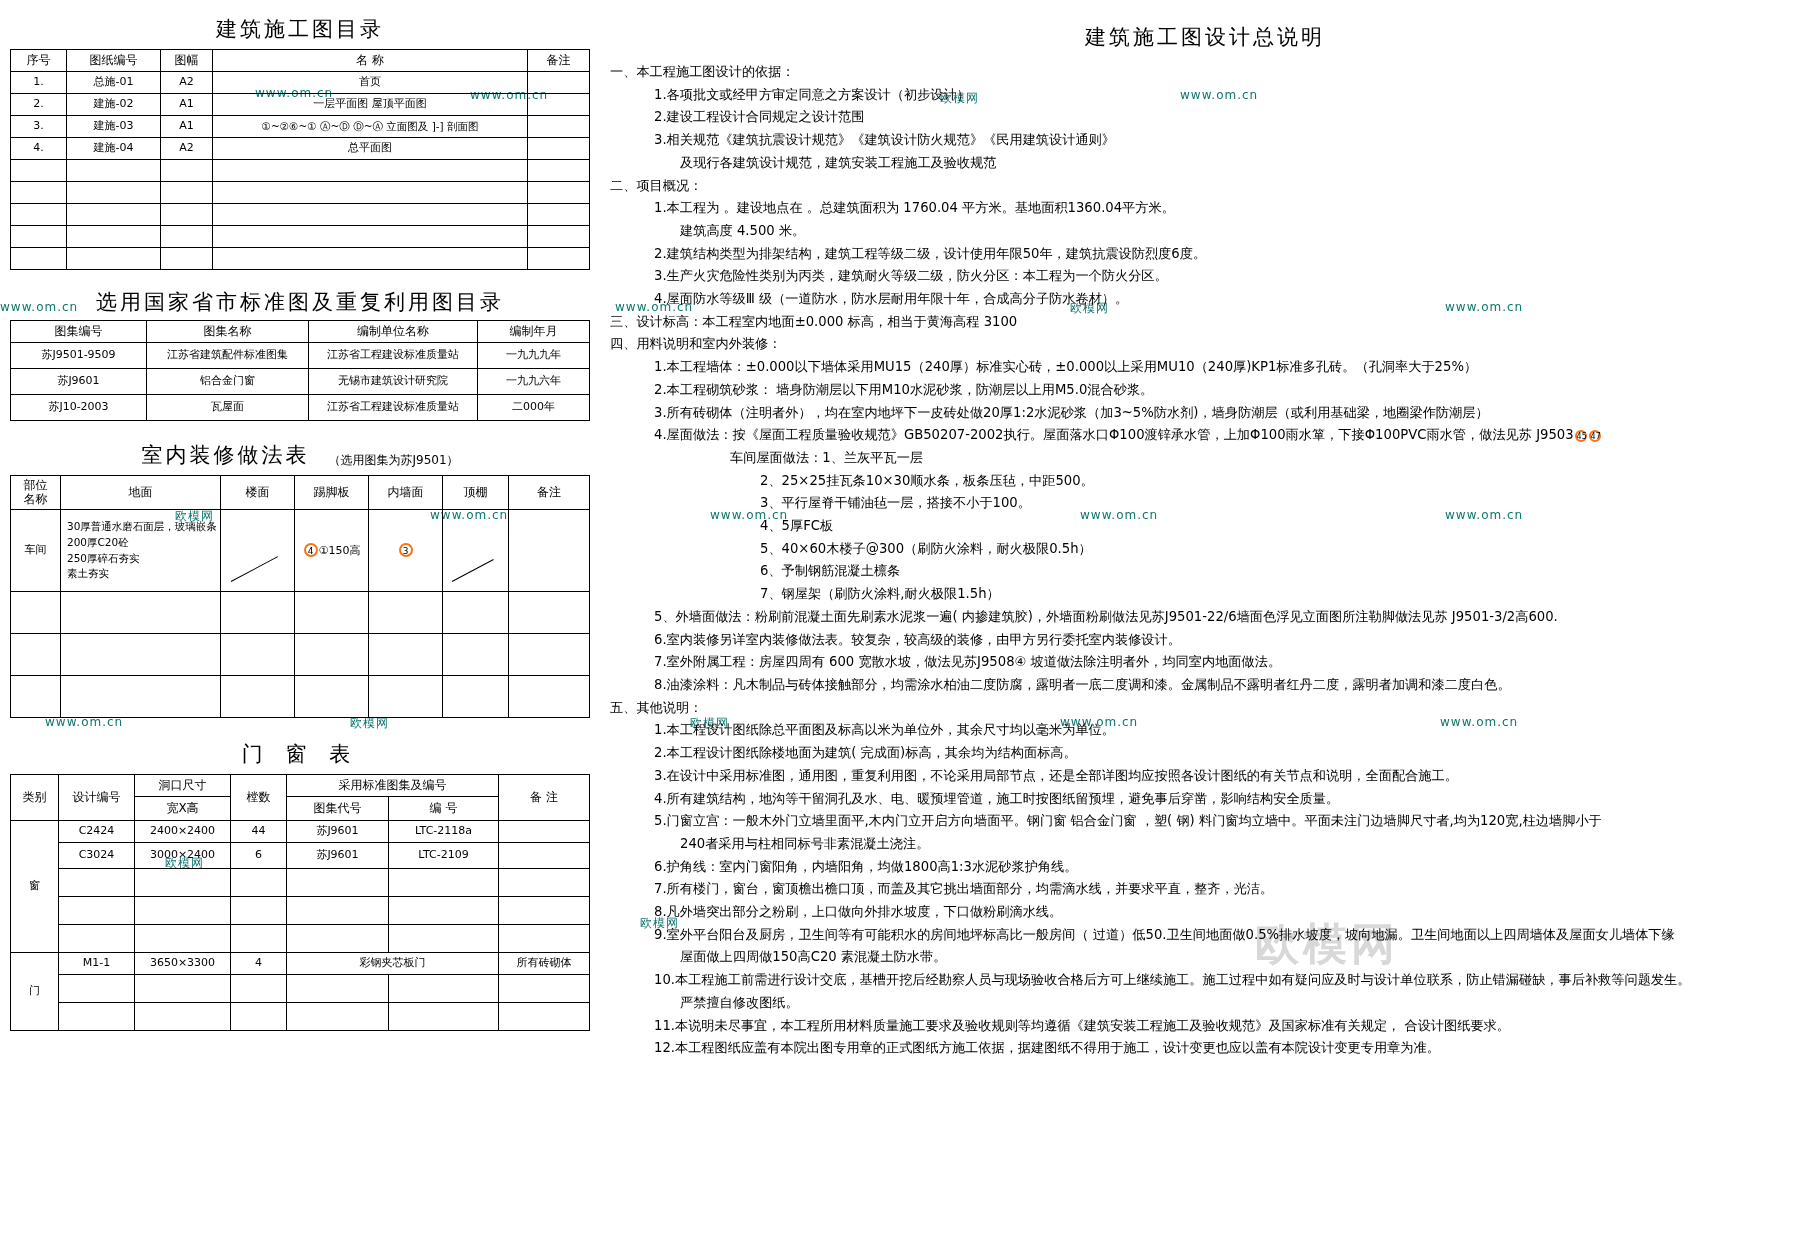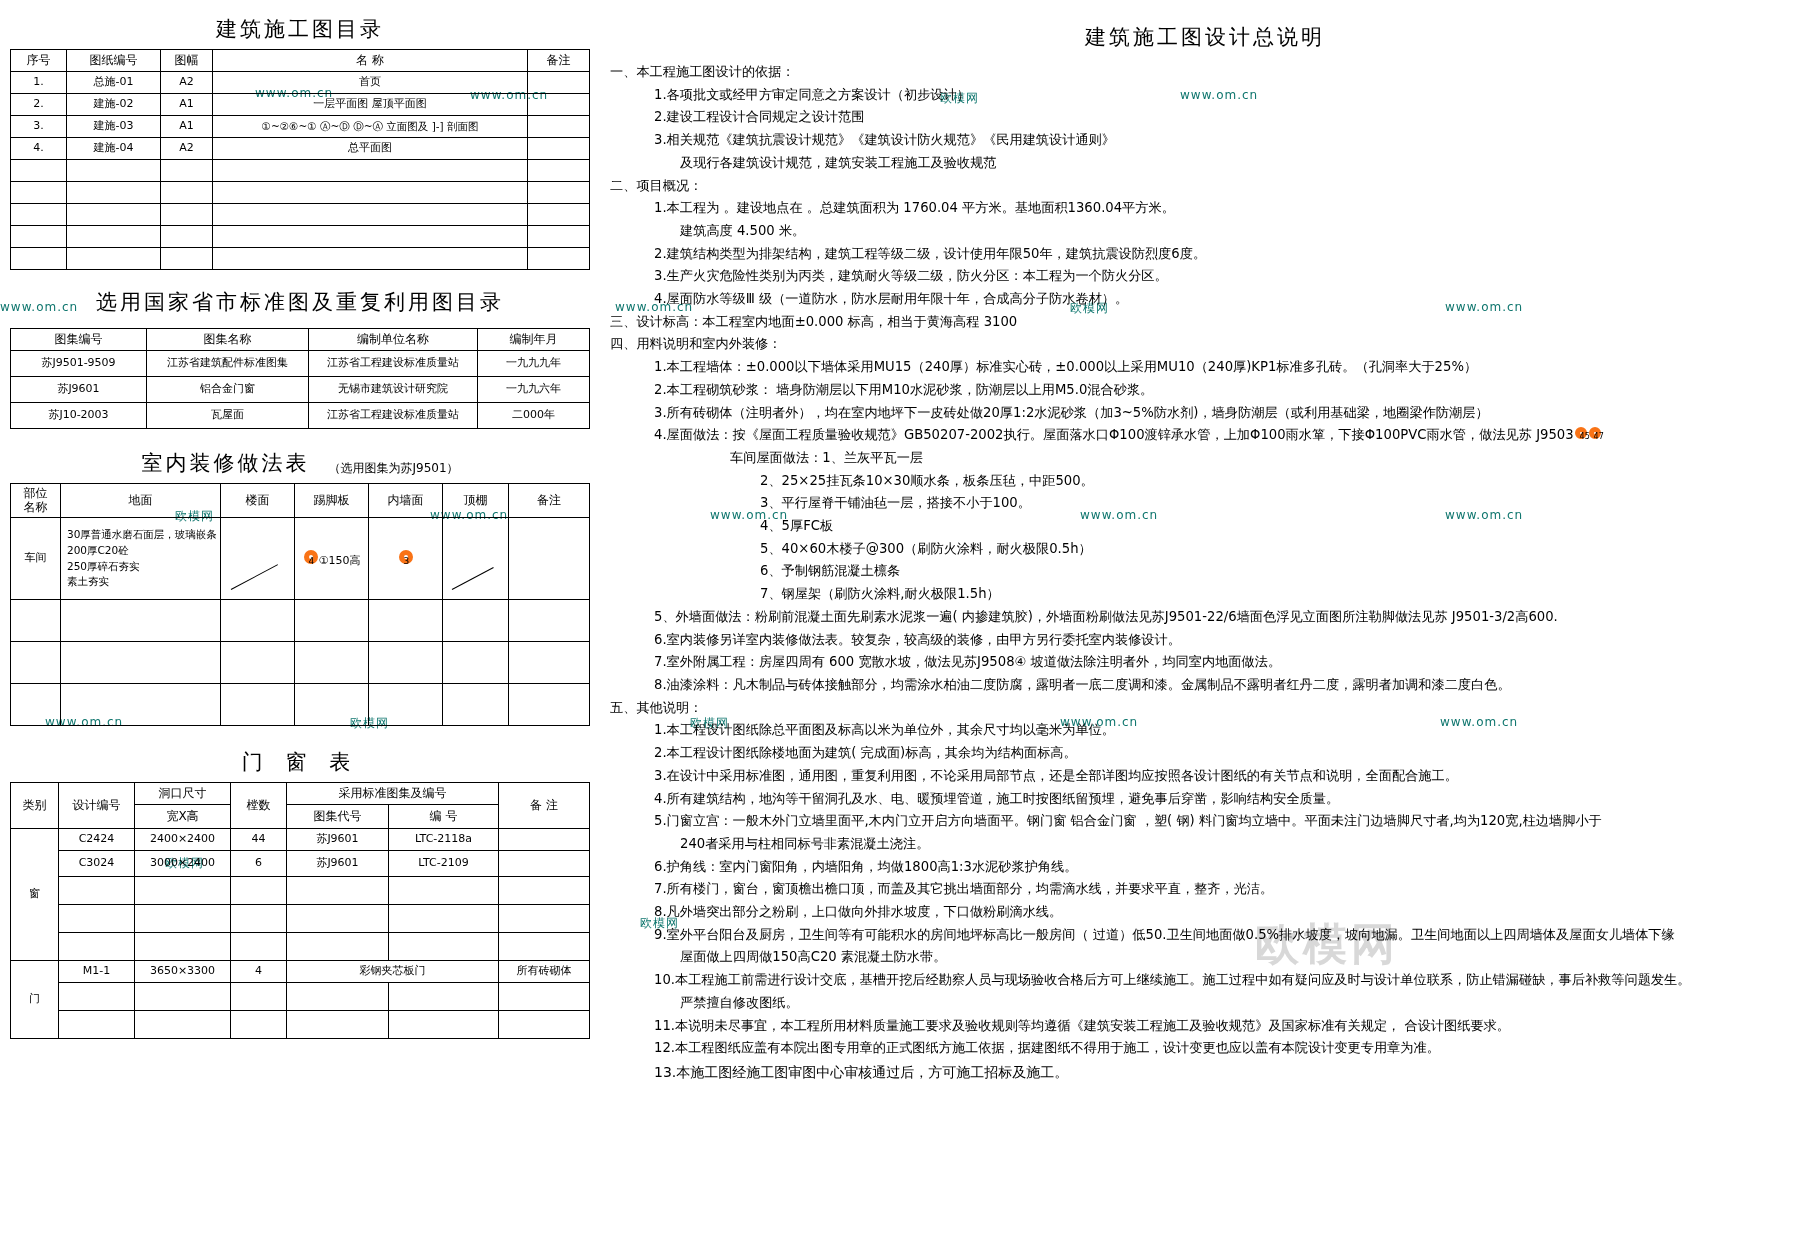--- a/index.html
+++ b/index.html
@@ -63,21 +63,21 @@
     font-weight:normal;
     line-height:1.15;
     overflow:hidden;
   }
   table.dw th { font-size:12px; }
 
   .tbl-wrap { padding:0 10px; }
 
   .circ {
     display:inline-block;
-    border:5px solid #f97316;
+    border:2px solid #f97316;
     border-radius:50%;
     width:14px; height:14px;
     line-height:12px;
     text-align:center;
     font-size:9px;
     margin:0 1px;
   }
   .circ.sm { width:12px; height:12px; line-height:10px; font-size:8px; }
 
   .slash-cell { position:relative; }
@@ -225,21 +225,21 @@
               <td></td>
               <td></td>
               <td></td>
               <td></td>
             </tr>
         </tbody>
       </table>
     </div>
 
     <div class="sec-title" style="margin-top:18px;">选用国家省市标准图及重复利用图目录</div>
-    <div class="tbl-wrap" style="margin-top:12px;">
+    <div class="tbl-wrap" style="margin-top:4px;">
       <table class="dw">
         <colgroup>
             <col style="width:136px">
             <col style="width:162px">
             <col>
             <col style="width:112px">
           </colgroup>
         <thead>
           <tr>
             <th>图集编号</th>
@@ -490,17 +490,16 @@
       <div class="i3">240者采用与柱相同标号非素混凝土浇注。</div>
       <div class="i2">6.护角线：室内门窗阳角，内墙阳角，均做1800高1:3水泥砂浆护角线。</div>
       <div class="i2">7.所有楼门，窗台，窗顶檐出檐口顶，而盖及其它挑出墙面部分，均需滴水线，并要求平直，整齐，光洁。</div>
       <div class="i2">8.凡外墙突出部分之粉刷，上口做向外排水坡度，下口做粉刷滴水线。</div>
       <div class="i2">9.室外平台阳台及厨房，卫生间等有可能积水的房间地坪标高比一般房间（ 过道）低50.卫生间地面做0.5%排水坡度，坡向地漏。卫生间地面以上四周墙体及屋面女儿墙体下缘</div>
       <div class="i3">屋面做上四周做150高C20 素混凝土防水带。</div>
       <div class="i2">10.本工程施工前需进行设计交底，基槽开挖后经勘察人员与现场验收合格后方可上继续施工。施工过程中如有疑问应及时与设计单位联系，防止错漏碰缺，事后补救等问题发生。</div>
       <div class="i3">严禁擅自修改图纸。</div>
       <div class="i2">11.本说明未尽事宜，本工程所用材料质量施工要求及验收规则等均遵循《建筑安装工程施工及验收规范》及国家标准有关规定，                              合设计图纸要求。</div>
       <div class="i2">12.本工程图纸应盖有本院出图专用章的正式图纸方施工依据，据建图纸不得用于施工，设计变更也应以盖有本院设计变更专用章为准。</div>
-      <div class="i2" style="font-size:14px">13.本施工图经施工图审图中心审核通过后，方可施工招标及施工。</div>
     </div>
   </div>
 
 </div>
 
 </body></html>

